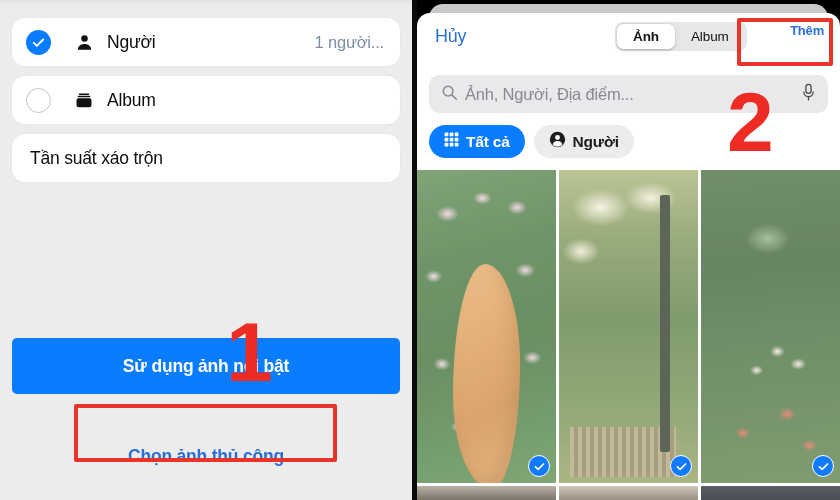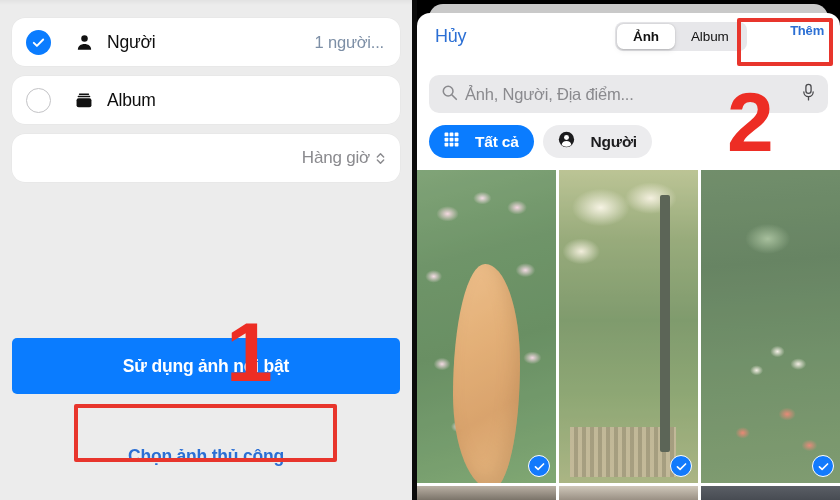--- a/index.html
+++ b/index.html
@@ -145,21 +145,21 @@
     flex: 1; border: none; background: transparent; outline: none;
     font-size: 16.5px; color: #1c1c1e; letter-spacing: -0.2px;
     font-family: "Liberation Sans", sans-serif; margin-left: 7px;
   }
   #search-input::placeholder { color: #8a8a8e; }
 
   
   #chips { position: absolute; left: 12px; top: 112px; display: flex; gap: 9px; }
   .chip {
     height: 33px; border-radius: 16.5px; display: flex; align-items: center;
-    gap: 16px; padding: 0 15px; font-size: 15.5px; letter-spacing: -0.2px;
+    gap: 7px; padding: 0 15px; font-size: 15.5px; letter-spacing: -0.2px;
     border: none; cursor: pointer; font-family: "Liberation Sans", sans-serif;
     font-weight: 600;
   }
   .chip.on  { background: #0a7cff; color: #ffffff; }
   .chip.off { background: #ececee; color: #1c1c1e; }
 
   
   #grid {
     position: absolute; left: 0; top: 157px; width: 423px; height: 330px;
     display: grid;
@@ -286,27 +286,21 @@
             <rect x="4" y="6" width="16" height="1.8" rx="0.9" fill="#111"></rect>
             <rect x="2.6" y="9" width="18.8" height="11.6" rx="2.6" fill="#111"></rect>
           </svg>
         </span>
         <span class="row-label">Album</span>
       </div>
     </div>
 
     <div class="ios-card" id="row-tansuat">
       <div class="row-inner" id="tansuat-inner">
-        <span id="tansuat-value">
-          <span>Hàng giờ</span>
-          <svg width="11" height="15" viewBox="0 0 12 18" aria-hidden="true">
-            <path d="M2.2 7.2 L6 3.2 L9.8 7.2" fill="none" stroke="#8a8a8e" stroke-width="1.7" stroke-linecap="round" stroke-linejoin="round"></path>
-            <path d="M2.2 10.8 L6 14.8 L9.8 10.8" fill="none" stroke="#8a8a8e" stroke-width="1.7" stroke-linecap="round" stroke-linejoin="round"></path>
-          </svg>
-        </span>
+        <span id="tansuat-label">Tần suất xáo trộn</span>
       </div>
     </div>
 
     <button id="btn-primary">Sử dụng ảnh nổi bật</button>
     <button id="btn-secondary">Chọn ảnh thủ công</button>
   </div>
 
   <div id="divider"></div>
 
   <div id="right-panel">

